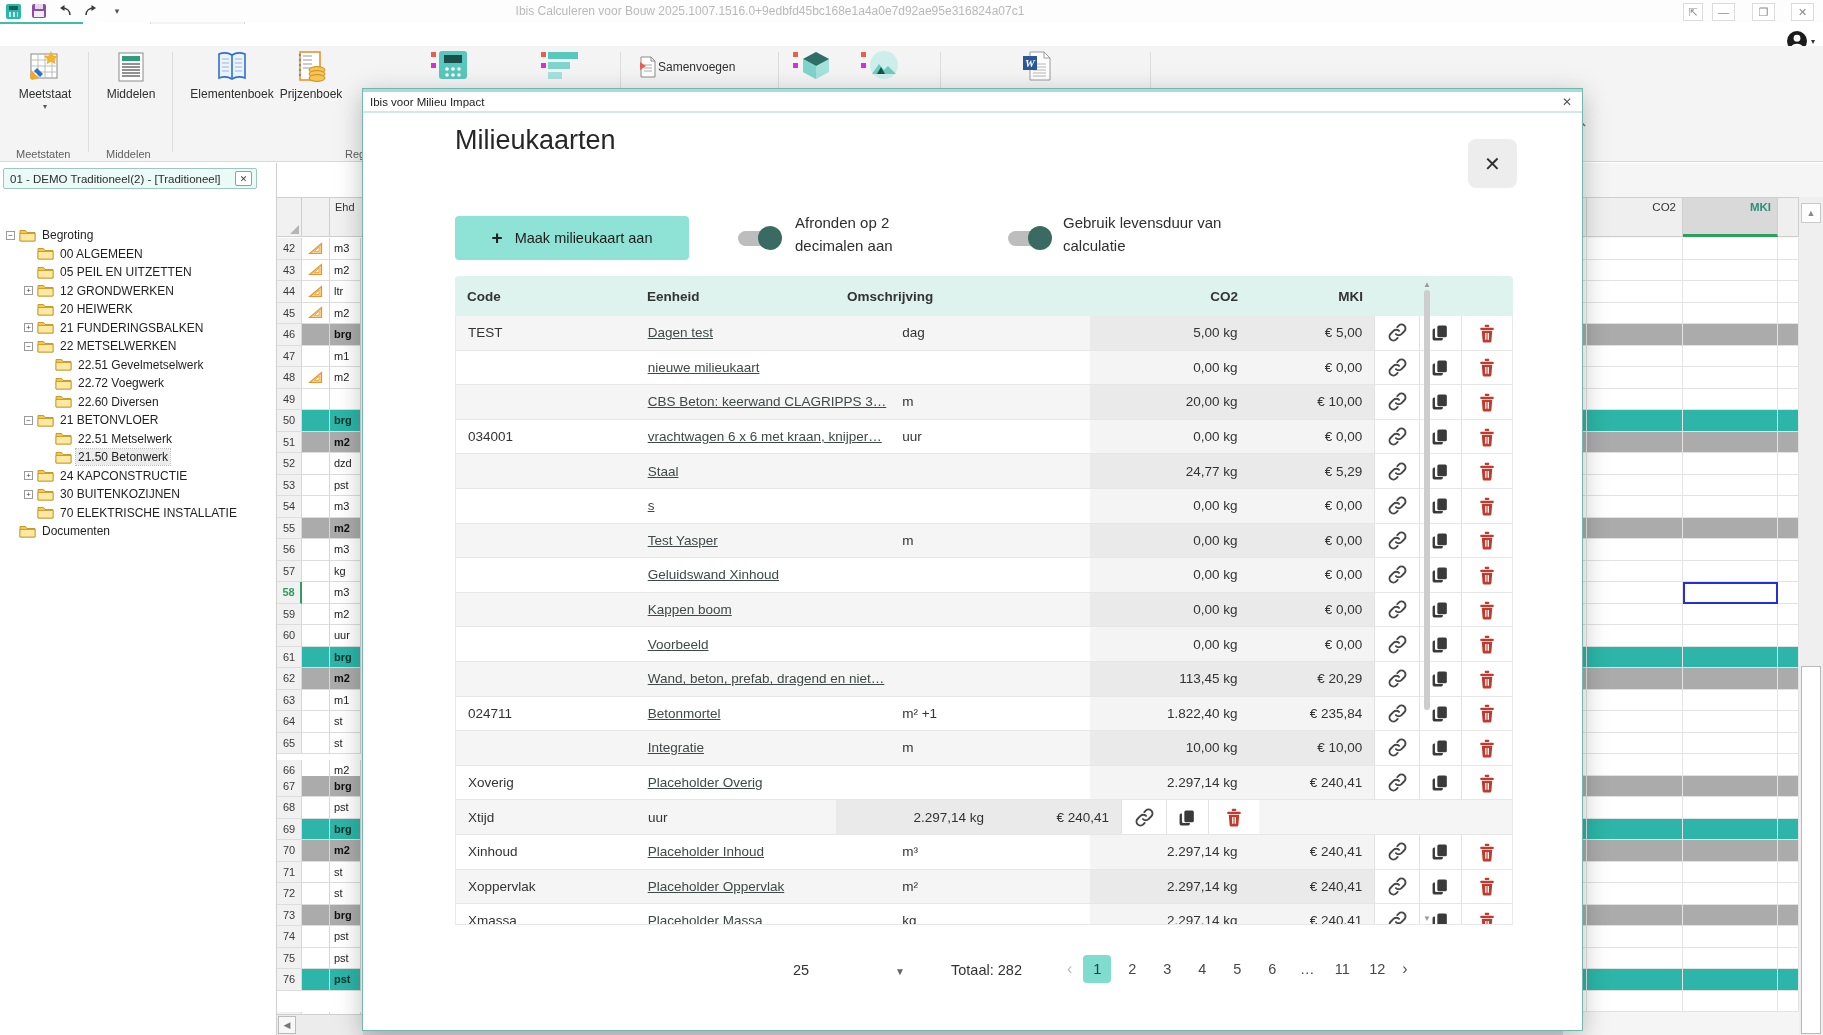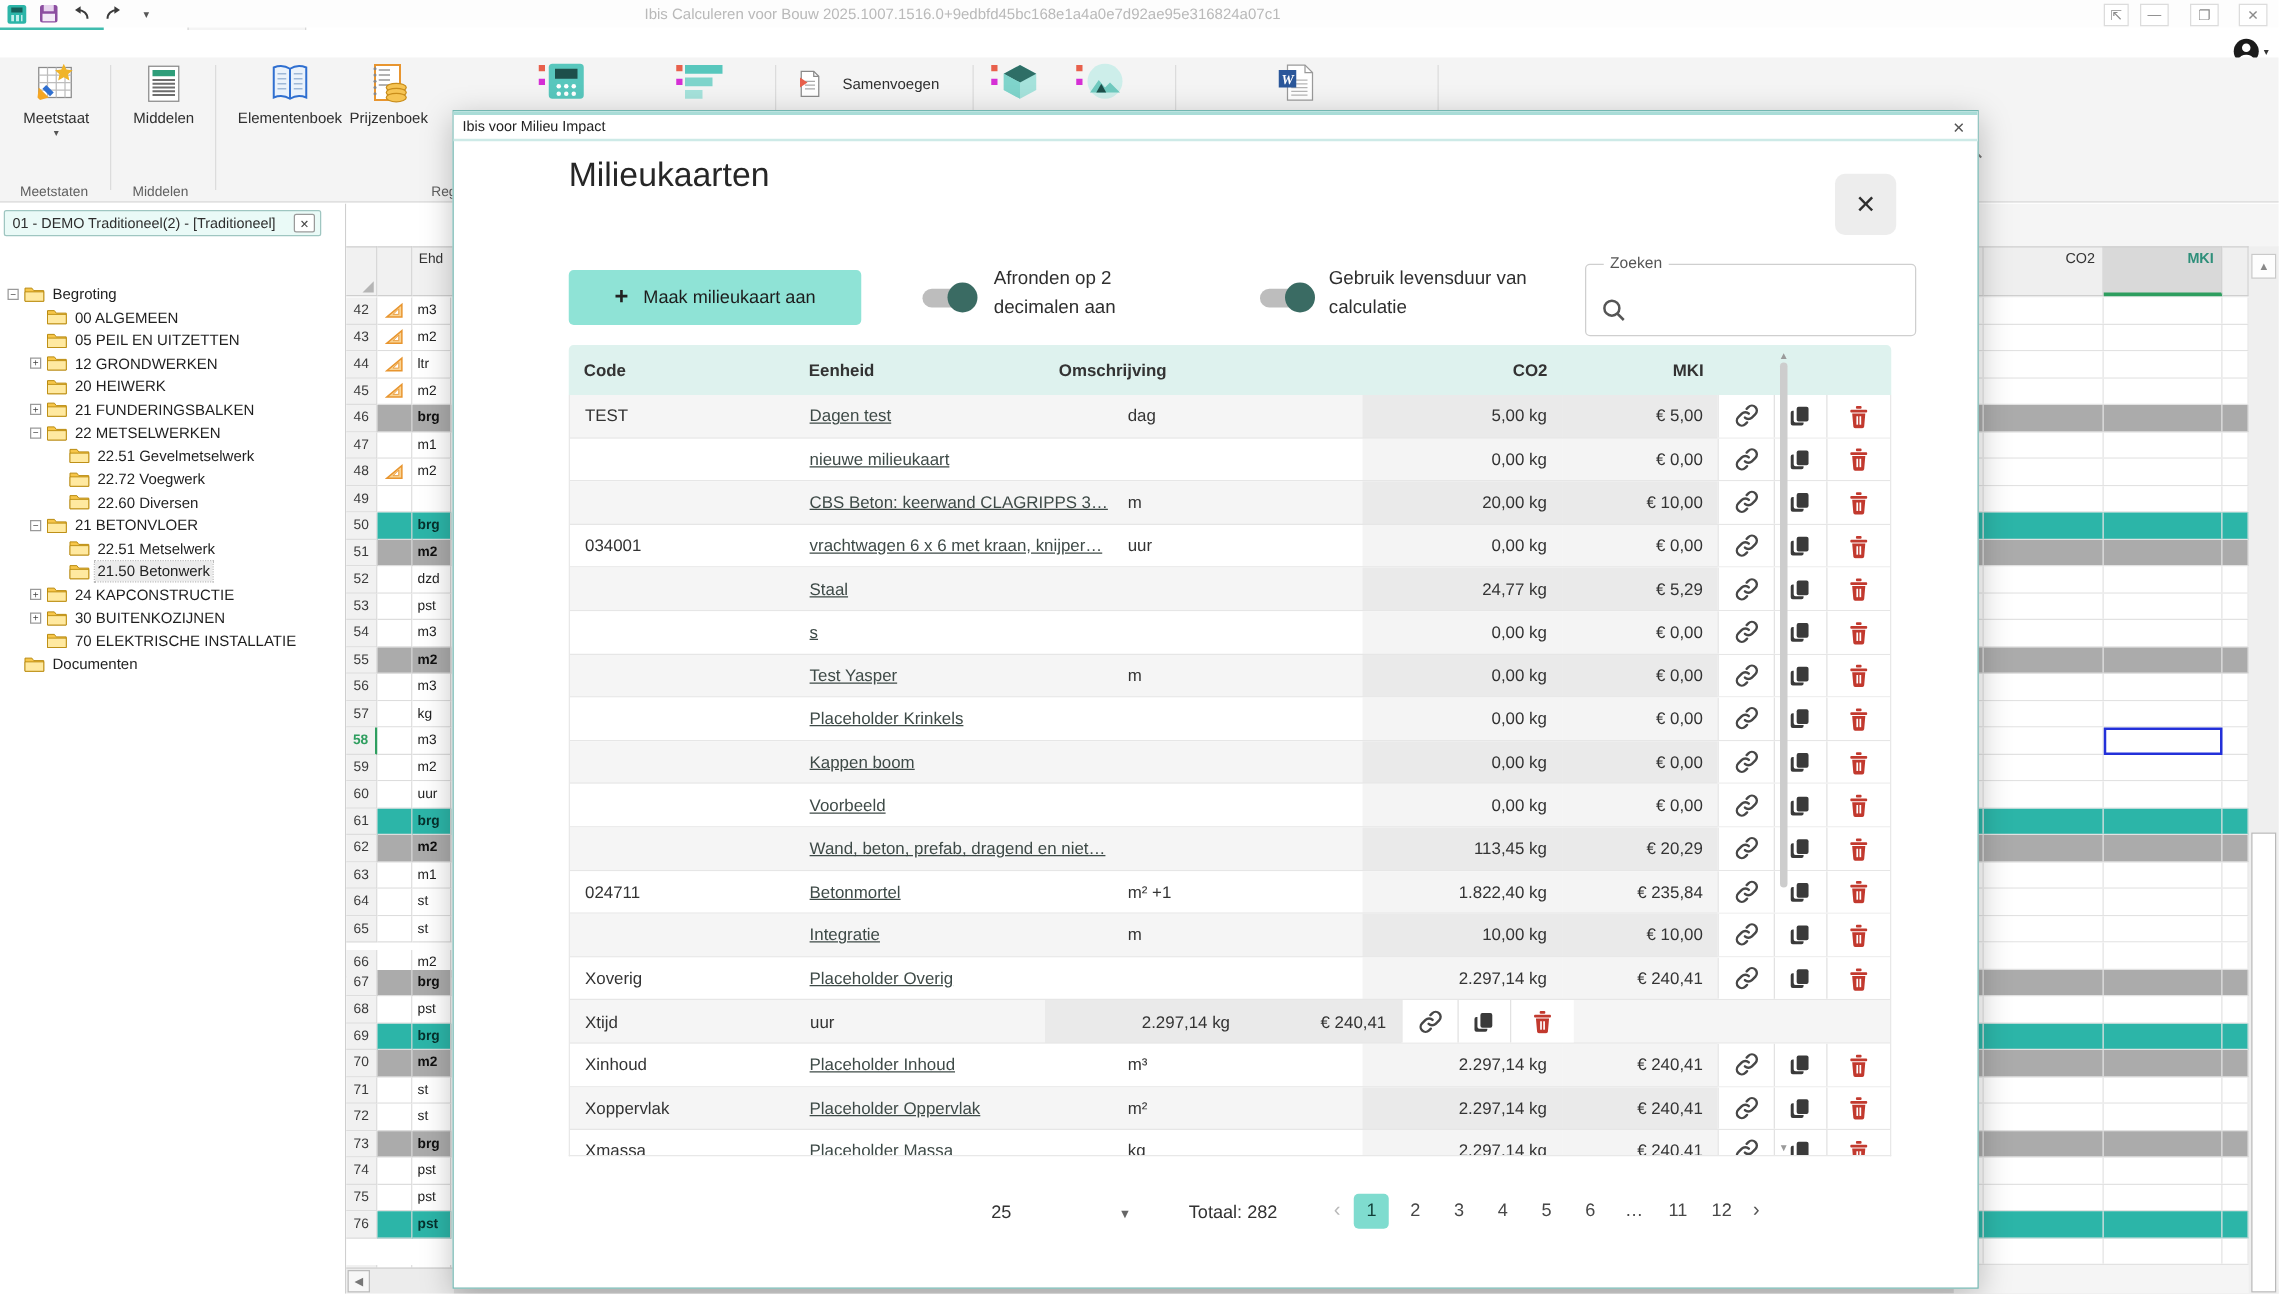--- a/index.html
+++ b/index.html
@@ -30,21 +30,21 @@
   .rtab { height:24px; padding:0 14px; font-size:12px; color:#2a2a2a; display:flex; align-items:center;
      letter-spacing:.2px; }
   .rtab.file { background:#3fbcae; color:#0d2f2a; font-weight:bold; padding:0 12px; }
   .rtab.sel { background:#f4f4f4; border:1px solid #d8d8d8; border-bottom:none; }
   
   #ribbon { left:0; top:46px; width:1823px; height:116px; background:#f4f4f4; border-bottom:1px solid #d9d9d9; }
   .rib-sep { position:absolute; top:6px; width:1px; height:100px; background:#dcdcdc; }
   .big-btn { position:absolute; top:4px; display:flex; flex-direction:column; align-items:center; gap:3px;
      font-size:12px; color:#2f2f2f; }
   .grp-label { position:absolute; top:102px; font-size:11px; color:#5f5f5f; }
-  .small-btn { position:absolute; display:flex; align-items:center; gap:16px; font-size:12px; color:#2f2f2f; }
+  .small-btn { position:absolute; display:flex; align-items:center; gap:0; font-size:12px; color:#2f2f2f; }
   .mini-sq { position:absolute; width:5px; height:5px; }
   .icon-wrap { position:relative; }
 
   
   #left-panel { left:0; top:163px; width:277px; height:872px; background:#fff; border-right:1px solid #cfcfcf; }
   #doc-tab { position:absolute; left:3px; top:5px; width:254px; height:21px; background:#eafaf7;
      border:1px solid #9fc6c1; border-radius:2px; font-size:11.5px; color:#2d2d2d;
      display:flex; align-items:center; padding:0 4px 0 6px; }
   #doc-tab-close { margin-left:auto; width:17px; height:15px; border:1px solid #9a9a9a; background:#fff;
      font-size:9px; color:#444; display:flex; align-items:center; justify-content:center; border-radius:2px; }
@@ -1001,29 +1001,20 @@
     <div class="toggle" style="left:375px;top:142px;">
         <div class="knob"></div>
       </div>
     <div class="toggle-label" style="left:432px;top:122px;width:165px;">Afronden op 2 decimalen aan</div>
 
     <div class="toggle" style="left:645px;top:142px;">
         <div class="knob"></div>
       </div>
     <div class="toggle-label" style="left:700px;top:122px;width:210px;">Gebruik levensduur van calculatie</div>
 
-    <div id="search-box">
-      <div id="search-legend">Zoeken</div>
-      <div id="search-glass">
-        <svg width="20" height="20" viewBox="0 0 20 20">
-            <circle cx="8.5" cy="8.5" r="6" fill="none" stroke="#555" stroke-width="2"></circle>
-            <path d="M13 13l5 5" stroke="#555" stroke-width="2"></path>
-          </svg>
-      </div>
-    </div>
 
     <div id="mk-table">
       <div id="mk-header">
           <div class="mh-cell" style="width: 180px;">Code</div>
           <div class="mh-cell" style="width: 200px;">Eenheid</div>
           <div class="mh-cell" style="width: 255px;">Omschrijving</div>
           <div class="mh-cell" style="width: 160px; justify-content: flex-end;">CO2</div>
           <div class="mh-cell" style="width: 125px; justify-content: flex-end;">MKI</div>
           <div class="mh-cell" style="width: 45px;"></div>
           <div class="mh-cell" style="width: 42px;"></div>
@@ -1236,21 +1227,21 @@
                 <path d="M5 10h14l-1.2 14a2 2 0 0 1-2 1.8H8.2a2 2 0 0 1-2-1.8z"></path>
                 <rect x="9" y="2" width="6" height="3" rx="1"></rect>
                 <rect x="9.5" y="13" width="1.8" height="9" fill="#fff"></rect>
                 <rect x="12.8" y="13" width="1.8" height="9" fill="#fff"></rect>
               </svg>
             </div>
           </div>
           <div class="mk-row">
             <div class="mc" style="width:180px"></div>
             <div class="mc" style="width:255px">
-              <span class="mk-link">Placeholder Krinkels</span>
+              <span class="mk-link">Geluidswand Xinhoud</span>
             </div>
             <div class="mc" style="width:200px"></div>
             <div class="mc num" style="width:160px">0,00 kg</div>
             <div class="mc num" style="width:125px">€ 0,00</div>
             <div class="mc icon" style="width:45px">
               <svg width="21" height="21" viewBox="0 0 24 24" fill="none" stroke="#474747" stroke-width="2.2" stroke-linecap="round">
                 <path d="M10.2 13.8a4.5 4.5 0 0 0 6.4 0l3.2-3.2a4.5 4.5 0 0 0-6.4-6.4l-1.6 1.6"></path>
                 <path d="M13.8 10.2a4.5 4.5 0 0 0-6.4 0l-3.2 3.2a4.5 4.5 0 0 0 6.4 6.4l1.6-1.6"></path>
               </svg>
             </div>

